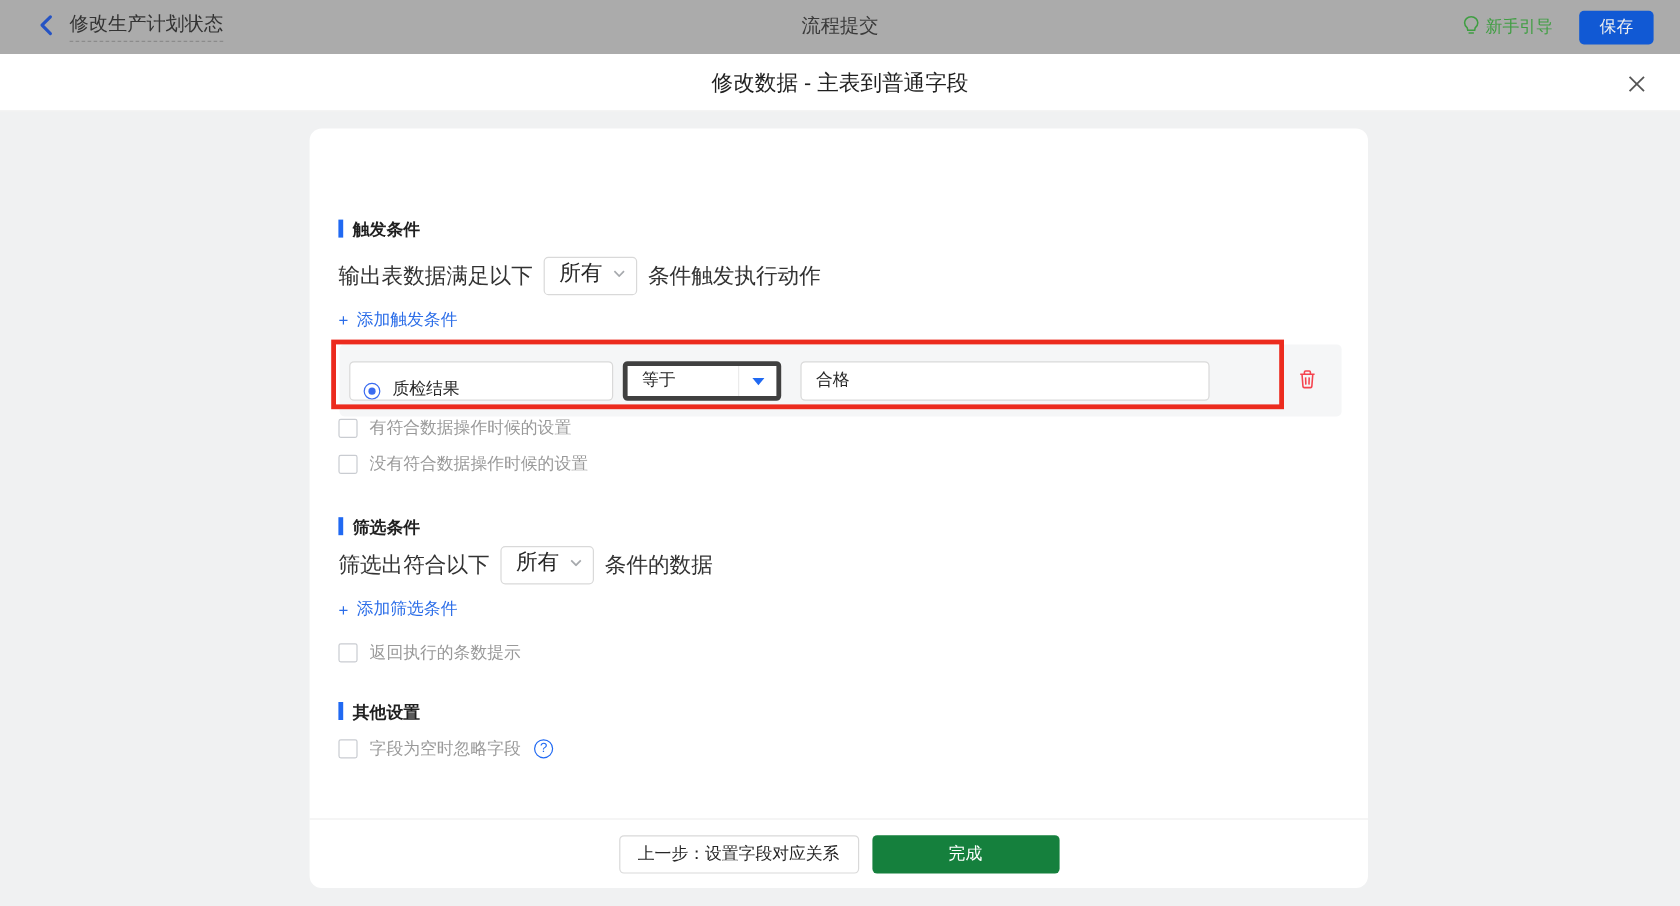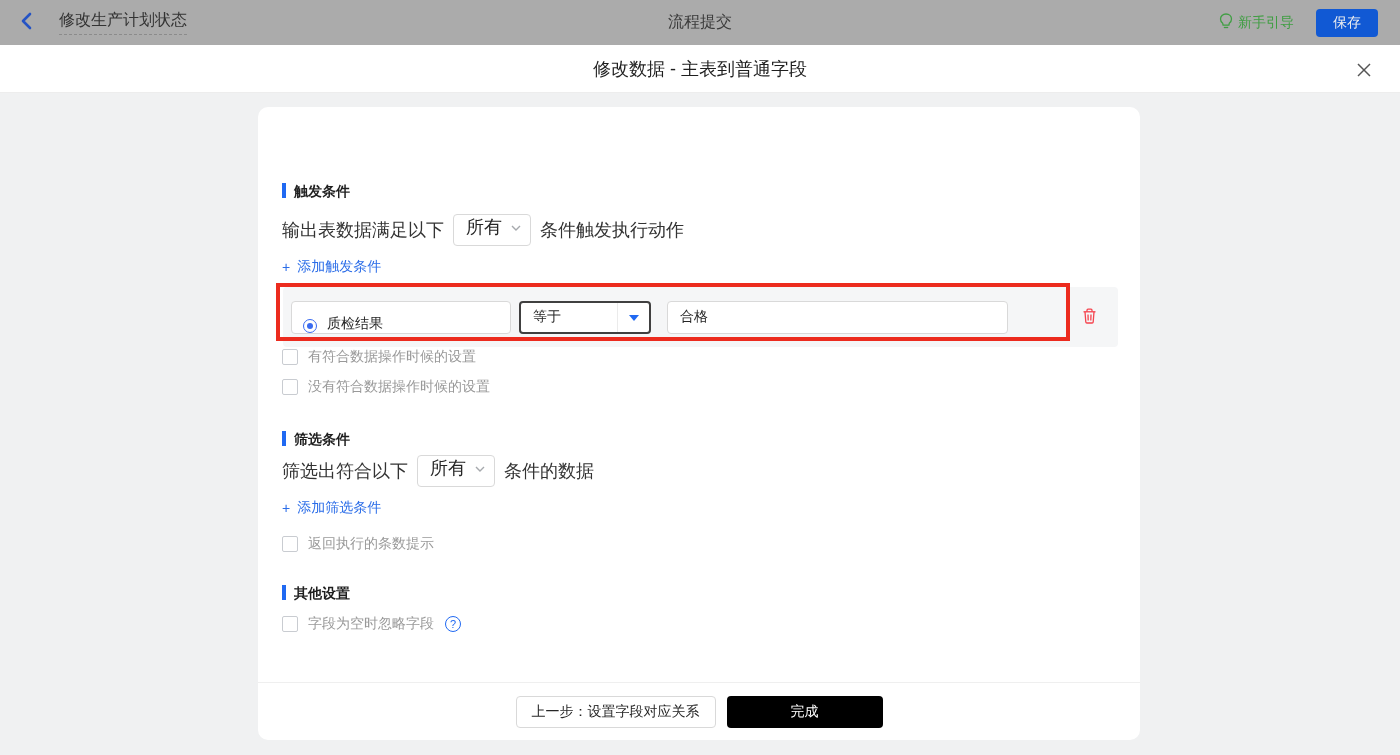--- a/index.html
+++ b/index.html
@@ -7,21 +7,21 @@
   body {
     font-family:"Liberation Sans","DejaVu Sans",sans-serif;
     background:#f0f1f2;
     position:relative;
     overflow:hidden;
     color:#262626;
   }
 
   
   .topbar { position:absolute; top:0; left:0; width:1400px; height:45px; background:#ababab; z-index:2; }
-  .tb-left { position:absolute; left:20px; top:0; height:45px; display:flex; align-items:center; gap:27px; }
+  .tb-left { position:absolute; left:32px; top:0; height:45px; display:flex; align-items:center; gap:14px; }
   .back-btn { display:flex; align-items:center; cursor:pointer; background:none; border:none; }
   .tb-title { font-size:16px; color:#333; padding-bottom:3px; border-bottom:1px dashed #8b8b8b; }
   .tb-center { position:absolute; left:0; right:0; top:0; height:45px; display:flex; align-items:center; justify-content:center; font-size:16px; color:#3a3a3a; pointer-events:none; }
   .tb-right { position:absolute; right:22px; top:0; height:45px; display:flex; align-items:center; gap:22px; }
   .guide { display:flex; align-items:center; gap:5px; color:#3f9e42; font-size:14px; cursor:pointer; }
   .save-btn { width:62px; height:28px; background:#1159d4; color:#efefef; border:none; border-radius:4px; font-size:14px; cursor:pointer; }
 
   
   .dialog-header { position:absolute; top:45px; left:0; width:1400px; height:48px; background:#fff; border-bottom:1px solid #ededed; z-index:2; }
   .dialog-title { position:absolute; left:0; right:0; top:0; height:48px; display:flex; align-items:center; justify-content:center; font-size:18px; font-weight:500; color:#1f1f1f; }
@@ -37,37 +37,37 @@
   .cond-sentence { position:absolute; left:24px; height:33px; display:flex; align-items:center; gap:9px; font-size:18px; color:#333; }
   .select-box { height:32px; min-width:72px; border:1px solid #d9d9d9; border-radius:4px; background:#fff; display:flex; align-items:flex-start; gap:9px; padding:0 9px 0 12px; color:#262626; cursor:pointer; }
 
   .add-link { position:absolute; left:24px; display:flex; align-items:center; gap:7px; font-size:14px; color:#2b6de8; cursor:pointer; }
 
   
   .cond-row { position:absolute; left:25px; top:180px; width:835px; height:60px; background:#f5f6f7; border-radius:4px; display:flex; align-items:center; padding:0 20px 0 8px; }
   .field-box { width:220px; height:33px; background:#fff; border:1px solid #d9d9d9; border-radius:4px; display:flex; align-items:flex-end; gap:10px; padding:0 11px; font-size:14px; color:#262626; cursor:pointer; }
   .radio-icon { width:14px; height:14px; border:1px solid #3a6bf0; border-radius:50%; position:relative; flex:none; }
   .radio-icon::after { content:""; position:absolute; left:3px; top:3px; width:6px; height:6px; border-radius:50%; background:#3a6bf0; }
-  .op-box { margin-left:8px; width:132px; height:33px; background:#fff; border:2px solid #404040; border-radius:4px; display:flex; cursor:pointer; }
+  .op-box { margin-left:8px; width:132px; height:33px; background:#fff; border:4px solid #404040; border-radius:4px; display:flex; cursor:pointer; }
   .op-text { flex:1; display:flex; align-items:center; padding-left:12px; font-size:14px; color:#262626; }
   .op-caret { width:32px; border-left:1px solid #ebebeb; display:flex; align-items:center; justify-content:center; }
   .tri-down { width:0; height:0; border:5px solid transparent; border-top:6px solid #2069f2; margin-top:6px; }
   .value-input { margin-left:16px; width:341px; height:33px; background:#fff; border:1px solid #d9d9d9; border-radius:4px; padding:0 12px; font-size:14px; color:#262626; font-family:inherit; }
   .trash-btn { margin-left:auto; background:none; border:none; cursor:pointer; display:flex; align-items:center; }
 
   .highlight-rect { position:absolute; left:18px; top:176px; width:794px; height:58px; border:4px solid #ec2b1e; pointer-events:none; z-index:6; }
 
   .checkbox-row { position:absolute; left:24px; display:flex; align-items:center; gap:10px; font-size:14px; color:#999; cursor:pointer; }
   .cb { width:16px; height:16px; border:1px solid #c9ccd1; border-radius:2px; background:#fff; flex:none; }
   .help-icon { width:16px; height:16px; border:1px solid #2069f2; border-radius:50%; color:#2069f2; font-size:11px; line-height:14px; text-align:center; margin-left:1px; cursor:pointer; }
 
   
   .card-footer { position:absolute; left:0; right:0; bottom:0; height:58px; border-top:1px solid #efefef; display:flex; align-items:center; justify-content:center; gap:11px; }
   .btn-prev { width:200px; height:32px; background:#fff; border:1px solid #d9d9d9; border-radius:4px; font-size:14px; color:#262626; cursor:pointer; font-family:inherit; }
-  .btn-done { width:156px; height:32px; background:#000000; border:none; border-radius:4px; font-size:14px; color:#fff; cursor:pointer; font-family:Liberation Mono, monospace; }
+  .btn-done { width:156px; height:32px; background:#15803d; border:none; border-radius:4px; font-size:14px; color:#fff; cursor:pointer; font-family:Liberation Mono, monospace; }
 
   
   .t-trigger-title { top:76px; }
   .t-trigger-sentence { top:106px; }
   .t-add-trigger { top:151px; }
   .t-cb1 { top:241px; }
   .t-cb2 { top:271px; }
   .t-filter-title { top:324px; }
   .t-filter-sentence { top:347px; }
   .t-add-filter { top:392px; }

